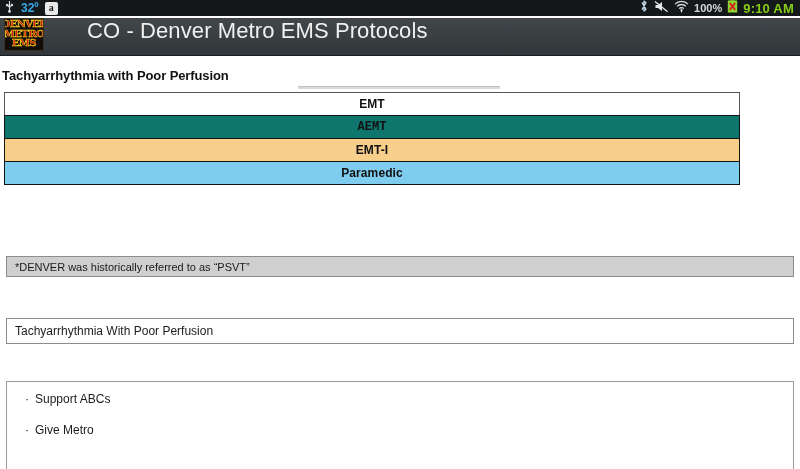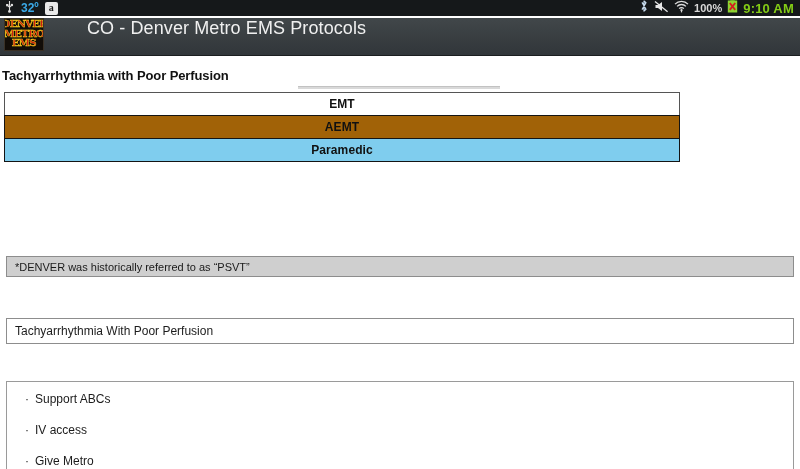--- a/index.html
+++ b/index.html
@@ -110,21 +110,21 @@
     color: #d01b12;
     -webkit-text-stroke: 0.45px #f2d21a;
     font-size: 9px;
     line-height: 9.5px;
     letter-spacing: -0.6px;
     transform: scaleX(1.12);
     white-space: nowrap;
   }
   #app-title {
     color: #f0f0f0;
-    font-size: 18px;
+    font-size: 22px;
     font-weight: normal;
     letter-spacing: 0.1px;
     white-space: nowrap;
   }
 
   
   #page {
     position: absolute;
     top: 0; left: 0;
     width: 800px;
@@ -162,21 +162,21 @@
     height: 2px;
     background: #d9d9d9;
     border-top: 1px solid #c2c2c2;
   }
 
   
   #cert-levels {
     position: absolute;
     top: 92px;
     left: 4px;
-    width: 676px;
+    width: 736px;
     box-sizing: border-box;
   }
   .cert-bar {
     height: 24px;
     border: 1px solid #141414;
     margin-top: -1px;
     box-sizing: border-box;
     display: flex;
     align-items: center;
     justify-content: center;
@@ -255,42 +255,42 @@
   <div id="protocols-banner">PROTOCOLS</div>
 
   <div id="doc-heading">Tachyarrhythmia with Poor Perfusion</div>
 
   <div id="top-rule"></div>
 
   <div id="cert-levels">
     <div class="cert-bar" style="background:#ffffff;">
       <span>EMT</span>
     </div>
-    <div class="cert-bar" style="background:#a16207;">
+    <div class="cert-bar" style="background:#0f766e;font-family:Liberation Mono, monospace;">
       <span>AEMT</span>
+    </div>
+    <div class="cert-bar" style="background:#f7ce8a;">
+      <span>EMT-I</span>
     </div>
     <div class="cert-bar" style="background:#7fcdee;text-align:right;">
       <span>Paramedic</span>
     </div>
   </div>
 
   <div id="note-box">
     <span>*DENVER was historically referred to as “PSVT”</span>
   </div>
 
   <div id="subtitle-box">
     <span>Tachyarrhythmia With Poor Perfusion</span>
   </div>
 
   <div id="steps-box">
     <div class="step-item">
       <span class="step-bullet">·</span><span>Support ABCs</span>
-    </div>
-    <div class="step-item">
-      <span class="step-bullet">·</span><span>IV access</span>
     </div>
     <div class="step-item">
       <span class="step-bullet">·</span><span>Give Metro</span>
     </div>
   </div>
 
 </div>
 
 <div id="app-bar">
   <div id="app-logo">

